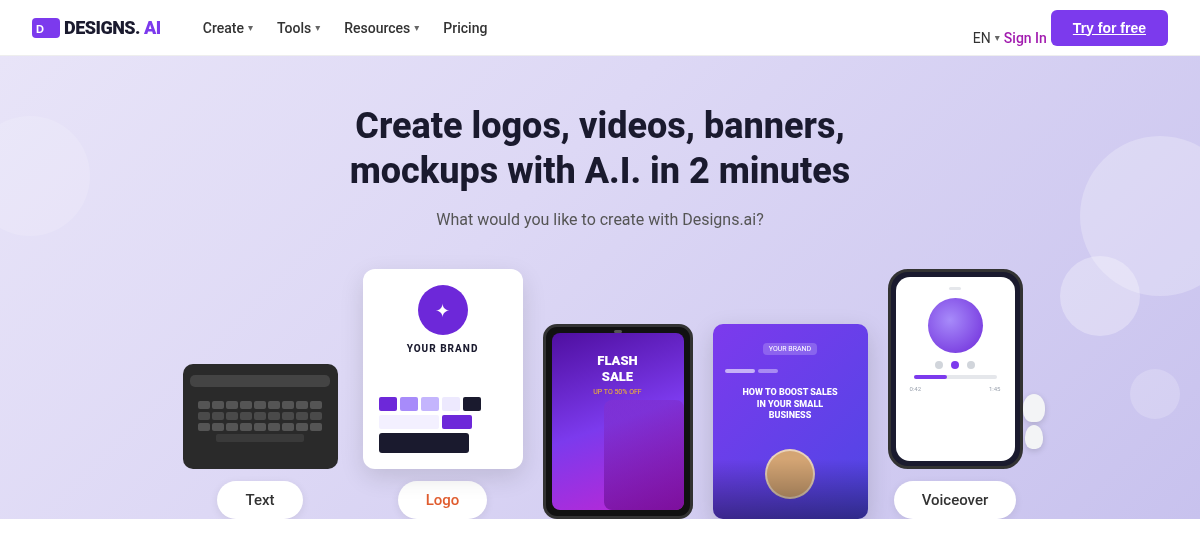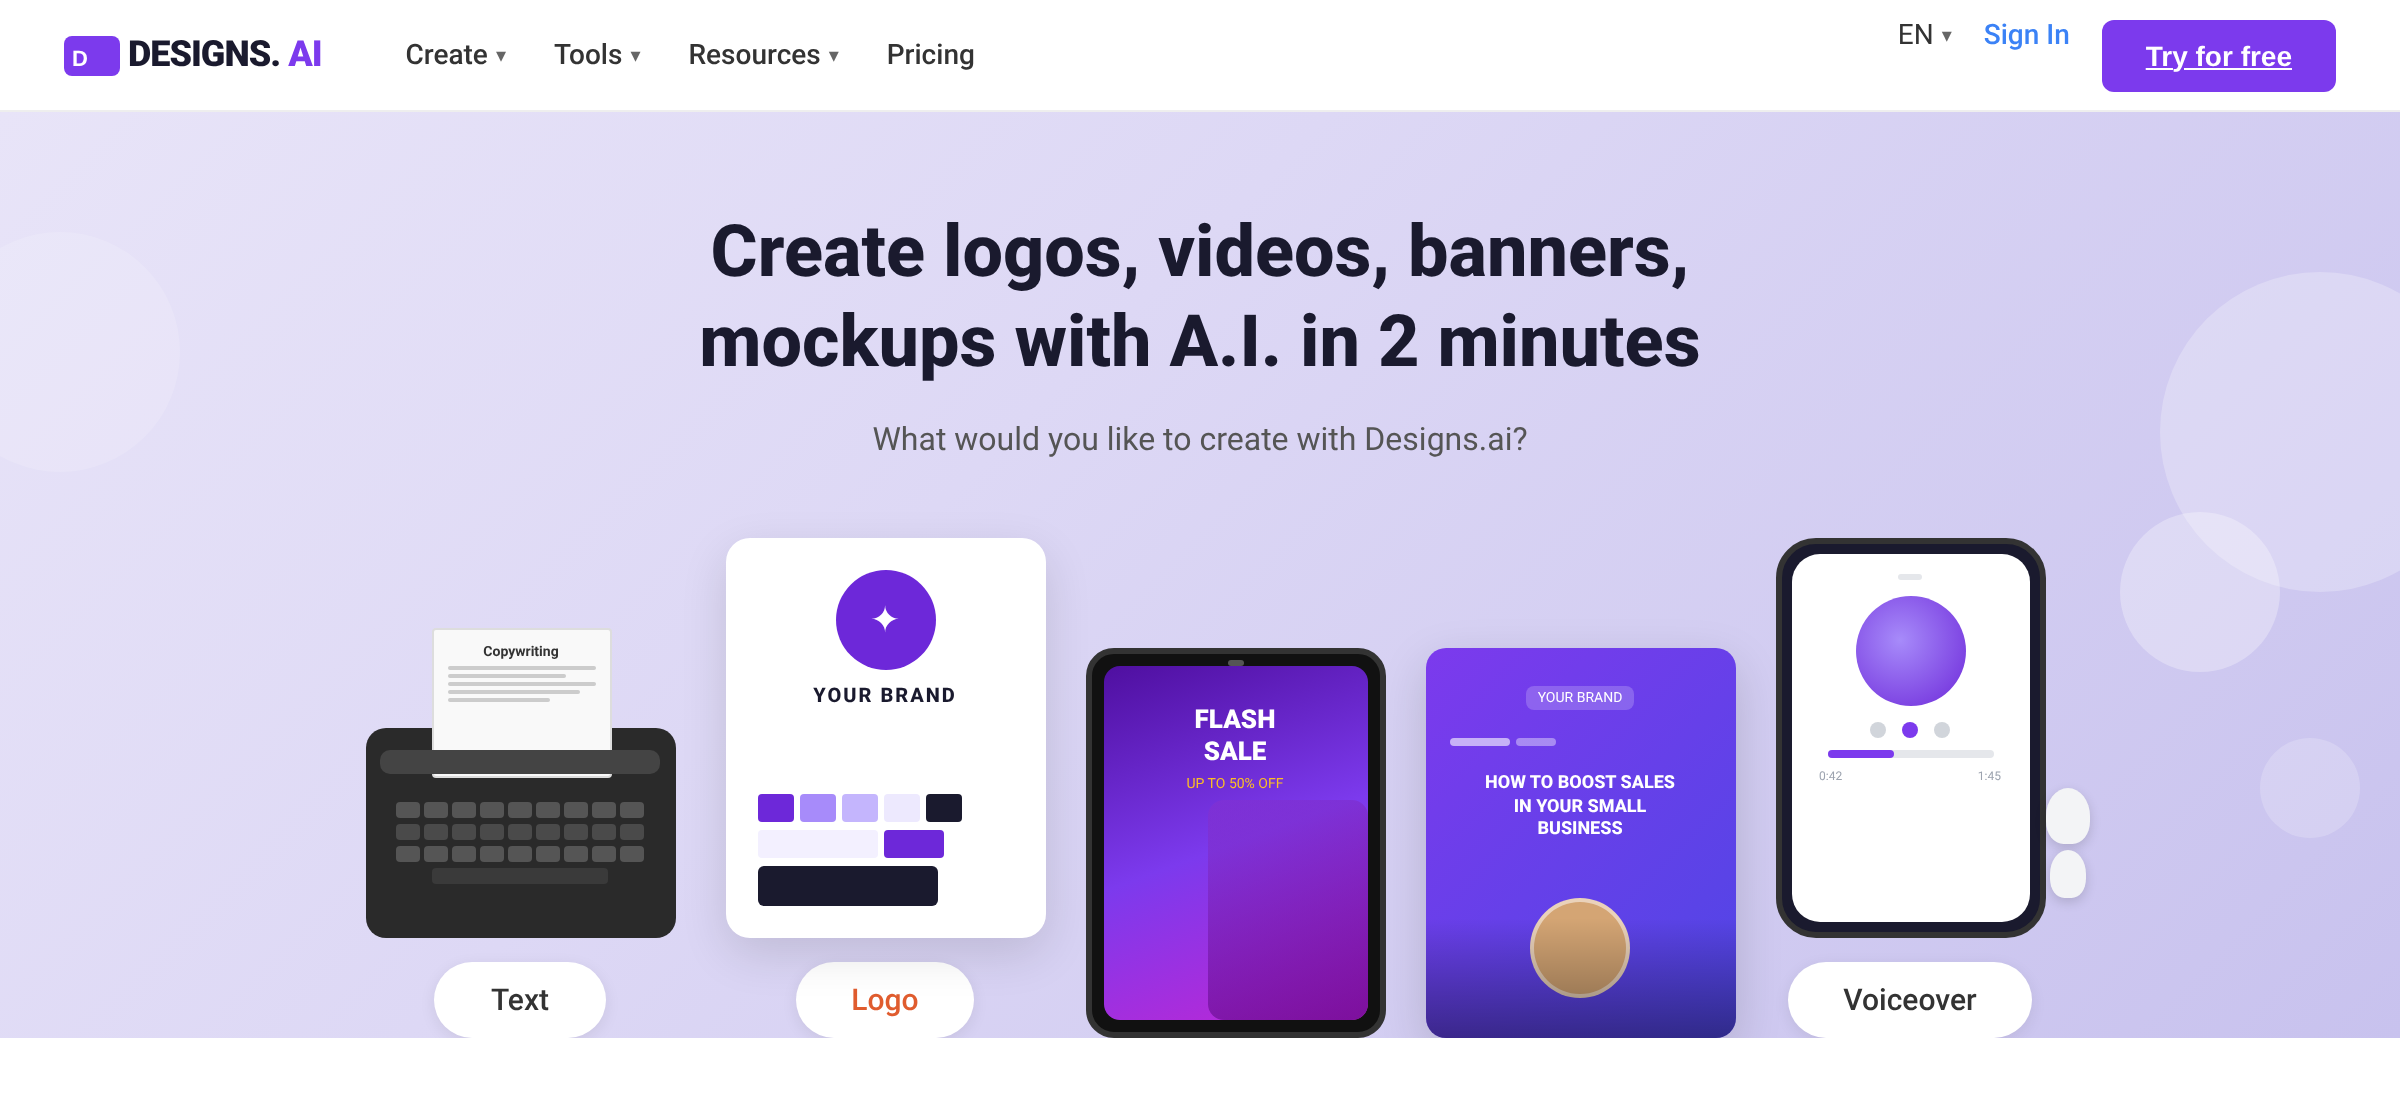--- a/index.html
+++ b/index.html
@@ -13,23 +13,23 @@
     }
     .navbar-left { display: flex; align-items: center; gap: 32px; }
     .logo { display: flex; align-items: center; gap: 4px; font-weight: 900; font-size: 18px; color: #1a1a2e; letter-spacing: -0.5px; }
     .logo-icon { width: 28px; height: 20px; }
     .nav-links { display: flex; align-items: center; gap: 4px; }
     .nav-item {
       display: flex; align-items: center; gap: 4px; padding: 8px 10px;
       font-size: 14px; color: #333; cursor: pointer; font-weight: 500;
     }
     .chevron { font-size: 10px; color: #666; }
-    .navbar-right { display: flex; align-items: flex-start; gap: 16px; }
+    .navbar-right { display: flex; align-items: flex-end; gap: 4px; }
     .lang-selector { display: flex; align-items: center; gap: 4px; font-size: 14px; color: #333; cursor: pointer; }
-    .sign-in { font-size: 14px; color: #3b82f6; cursor: pointer; font-weight: 500; }
+    .sign-in { font-size: 14px; color: #a21caf; cursor: pointer; font-weight: 500; }
     .try-free-btn {
       background: #7c3aed; color: #fff; border: none; border-radius: 6px;
       padding: 10px 22px; font-size: 14px; font-weight: 600; cursor: pointer; text-decoration: underline;
     }
 
     
     .hero {
       background: linear-gradient(135deg, #e8e4f8 0%, #ddd8f5 40%, #c8c2ee 100%);
       padding: 48px 60px 0 60px; text-align: center; position: relative; overflow: hidden;
       min-height: 440px;
@@ -201,28 +201,20 @@
 
   <h1 class="hero-title">Create logos, videos, banners, mockups with A.I. in 2 minutes</h1>
   <p class="hero-subtitle">What would you like to create with Designs.ai?</p>
 
   <div class="product-grid">
 
     <div class="product-card">
       <div class="product-image-wrap">
         <div style="width:165px;height:155px;position:relative;">
 
-          <div style="position:absolute;top:0;left:38px;width:90px;height:75px;background:#f9f9f9;border-radius:2px;border:1px solid #ddd;padding:7px;z-index:3;">
-            <div style="font-size:7px;font-weight:700;color:#333;margin-bottom:3px;">Copywriting</div>
-            <div style="height:2px;background:#ccc;margin-bottom:2px;border-radius:1px;"></div>
-            <div style="height:2px;background:#ccc;margin-bottom:2px;border-radius:1px;width:80%;"></div>
-            <div style="height:2px;background:#ccc;margin-bottom:2px;border-radius:1px;"></div>
-            <div style="height:2px;background:#ccc;margin-bottom:2px;border-radius:1px;width:90%;"></div>
-            <div style="height:2px;background:#ccc;margin-bottom:2px;border-radius:1px;width:70%;"></div>
-          </div>
 
           <div style="position:absolute;bottom:0;left:5px;width:155px;height:105px;background:#2a2a2a;border-radius:10px;z-index:1;"></div>
 
           <div style="position:absolute;bottom:82px;left:12px;width:140px;height:12px;background:#444;border-radius:5px;z-index:4;"></div>
 
           <div style="position:absolute;bottom:8px;left:20px;width:125px;height:60px;z-index:2;">
             <div style="display:grid;grid-template-columns:repeat(9,1fr);gap:2px;margin-bottom:3px;">
               <div style="height:8px;background:#555;border-radius:2px;"></div>
               <div style="height:8px;background:#555;border-radius:2px;"></div>
               <div style="height:8px;background:#555;border-radius:2px;"></div>

